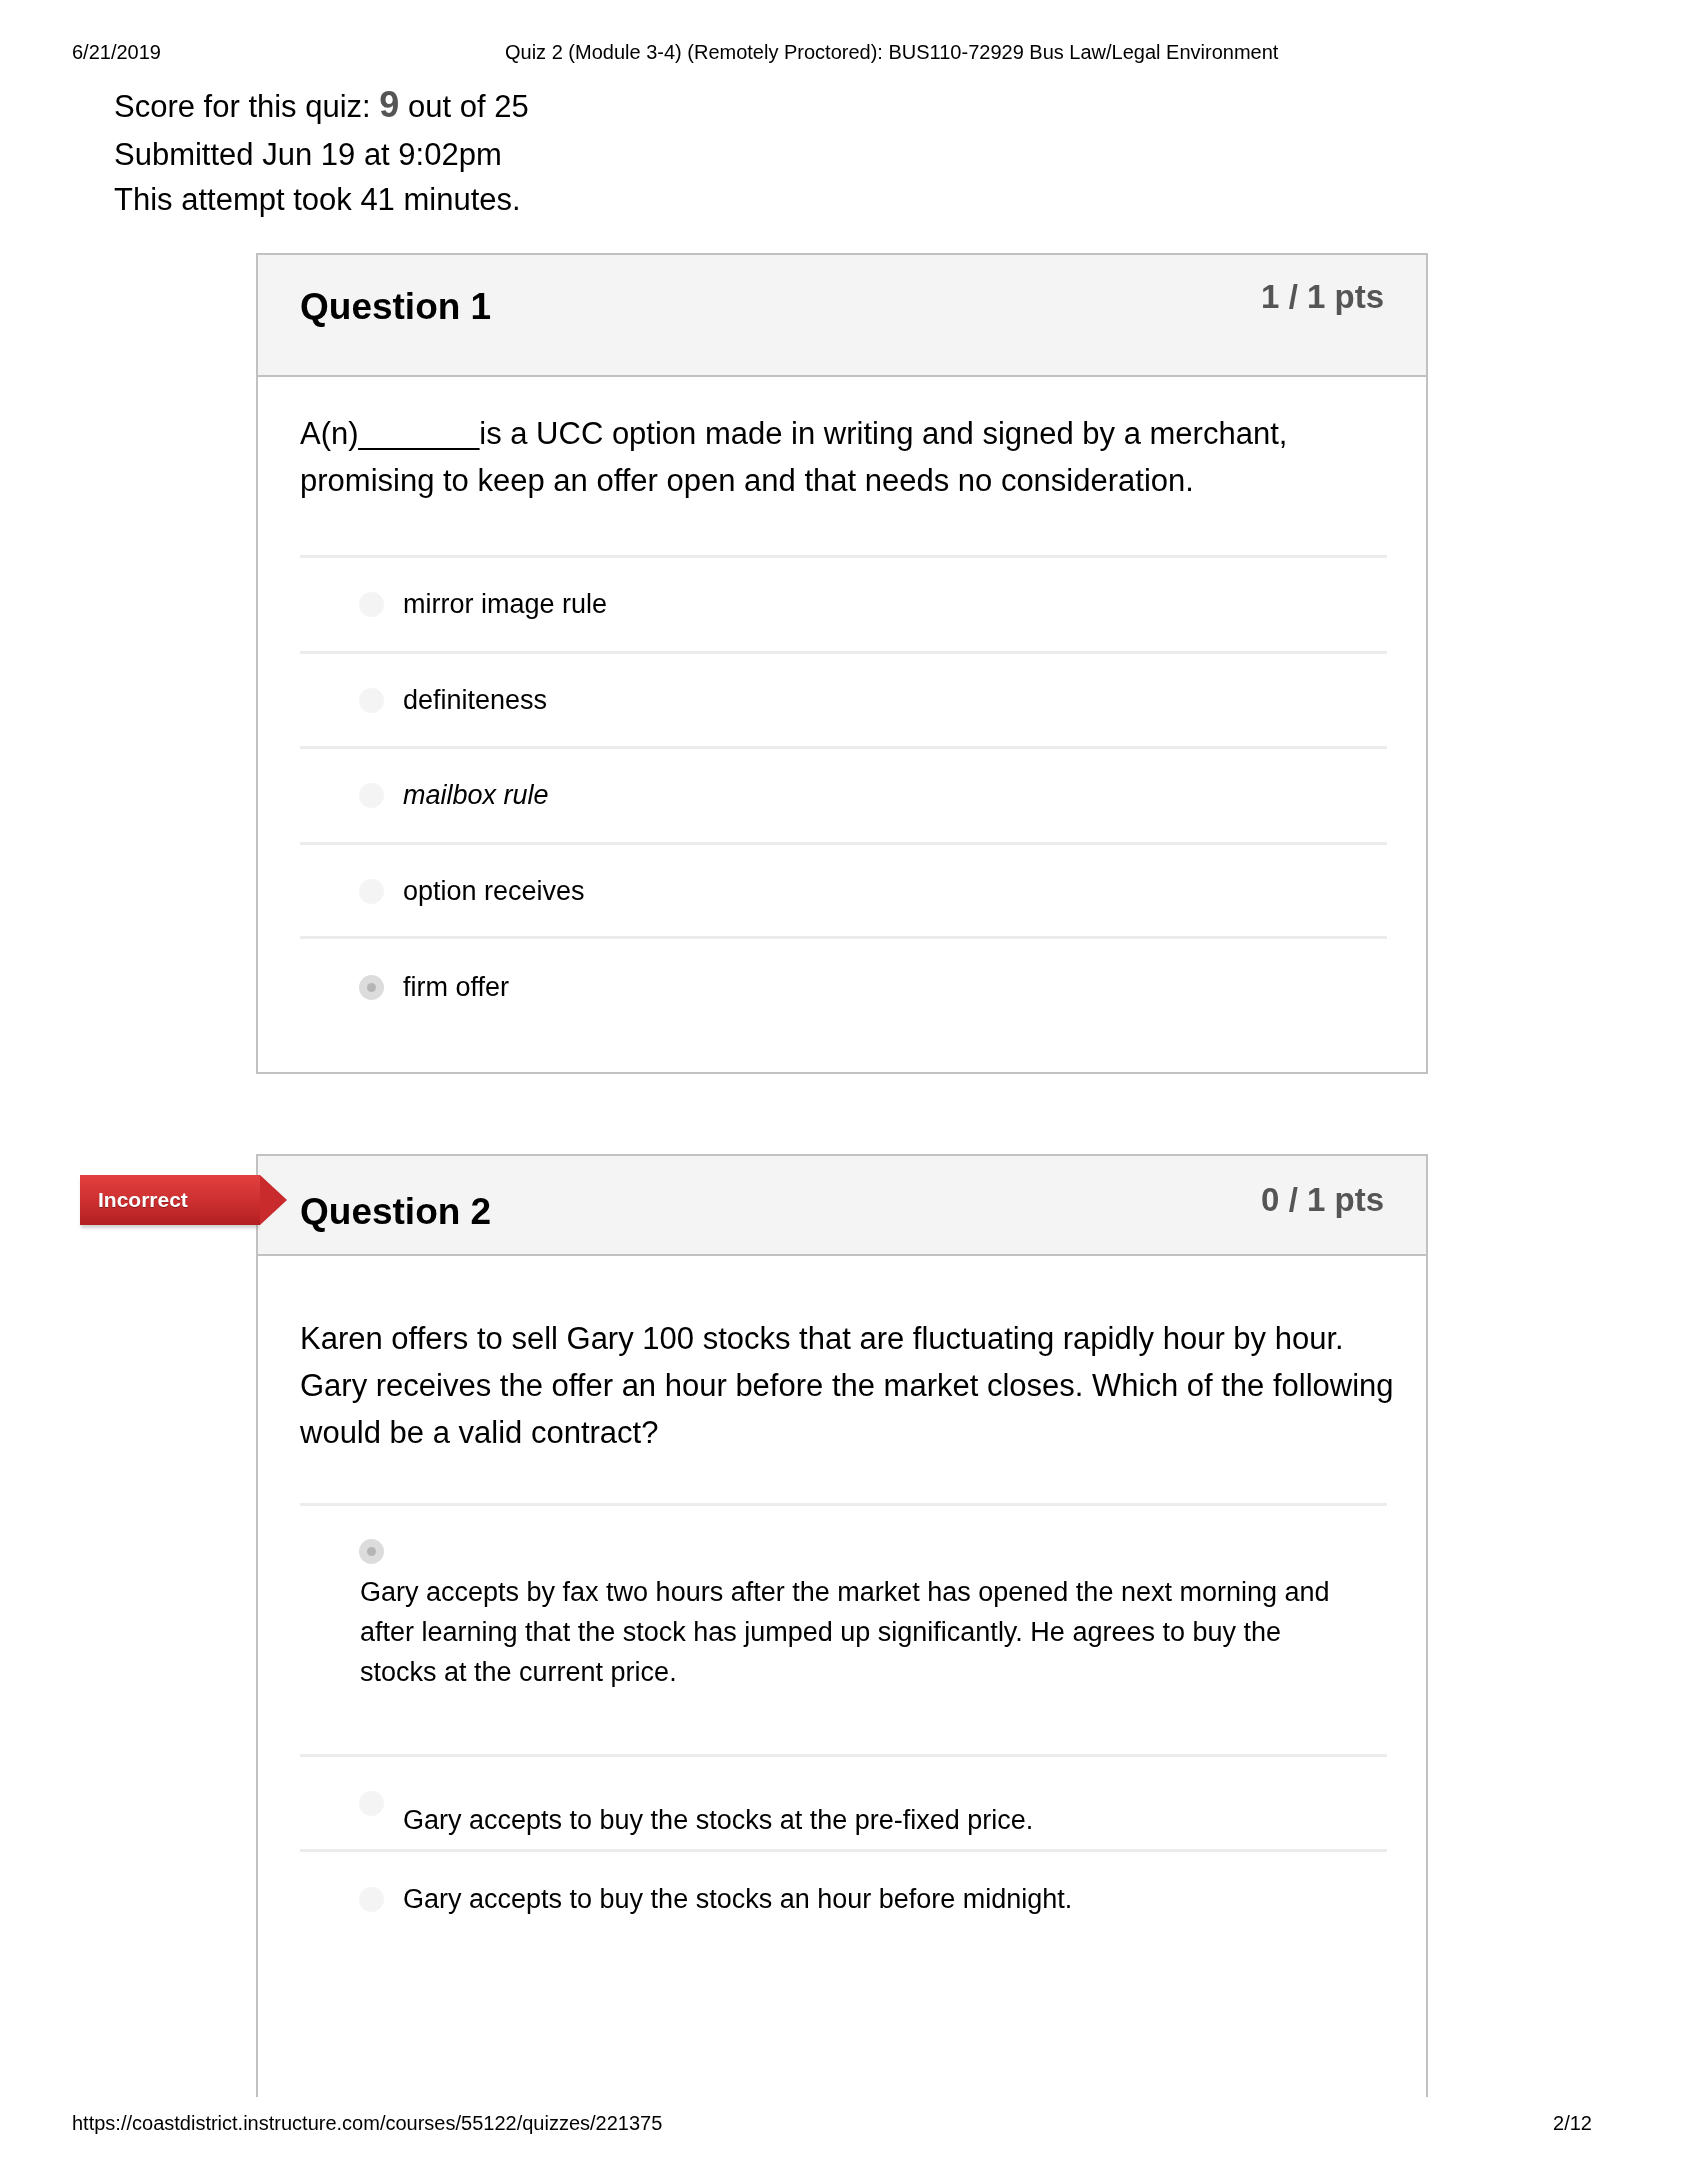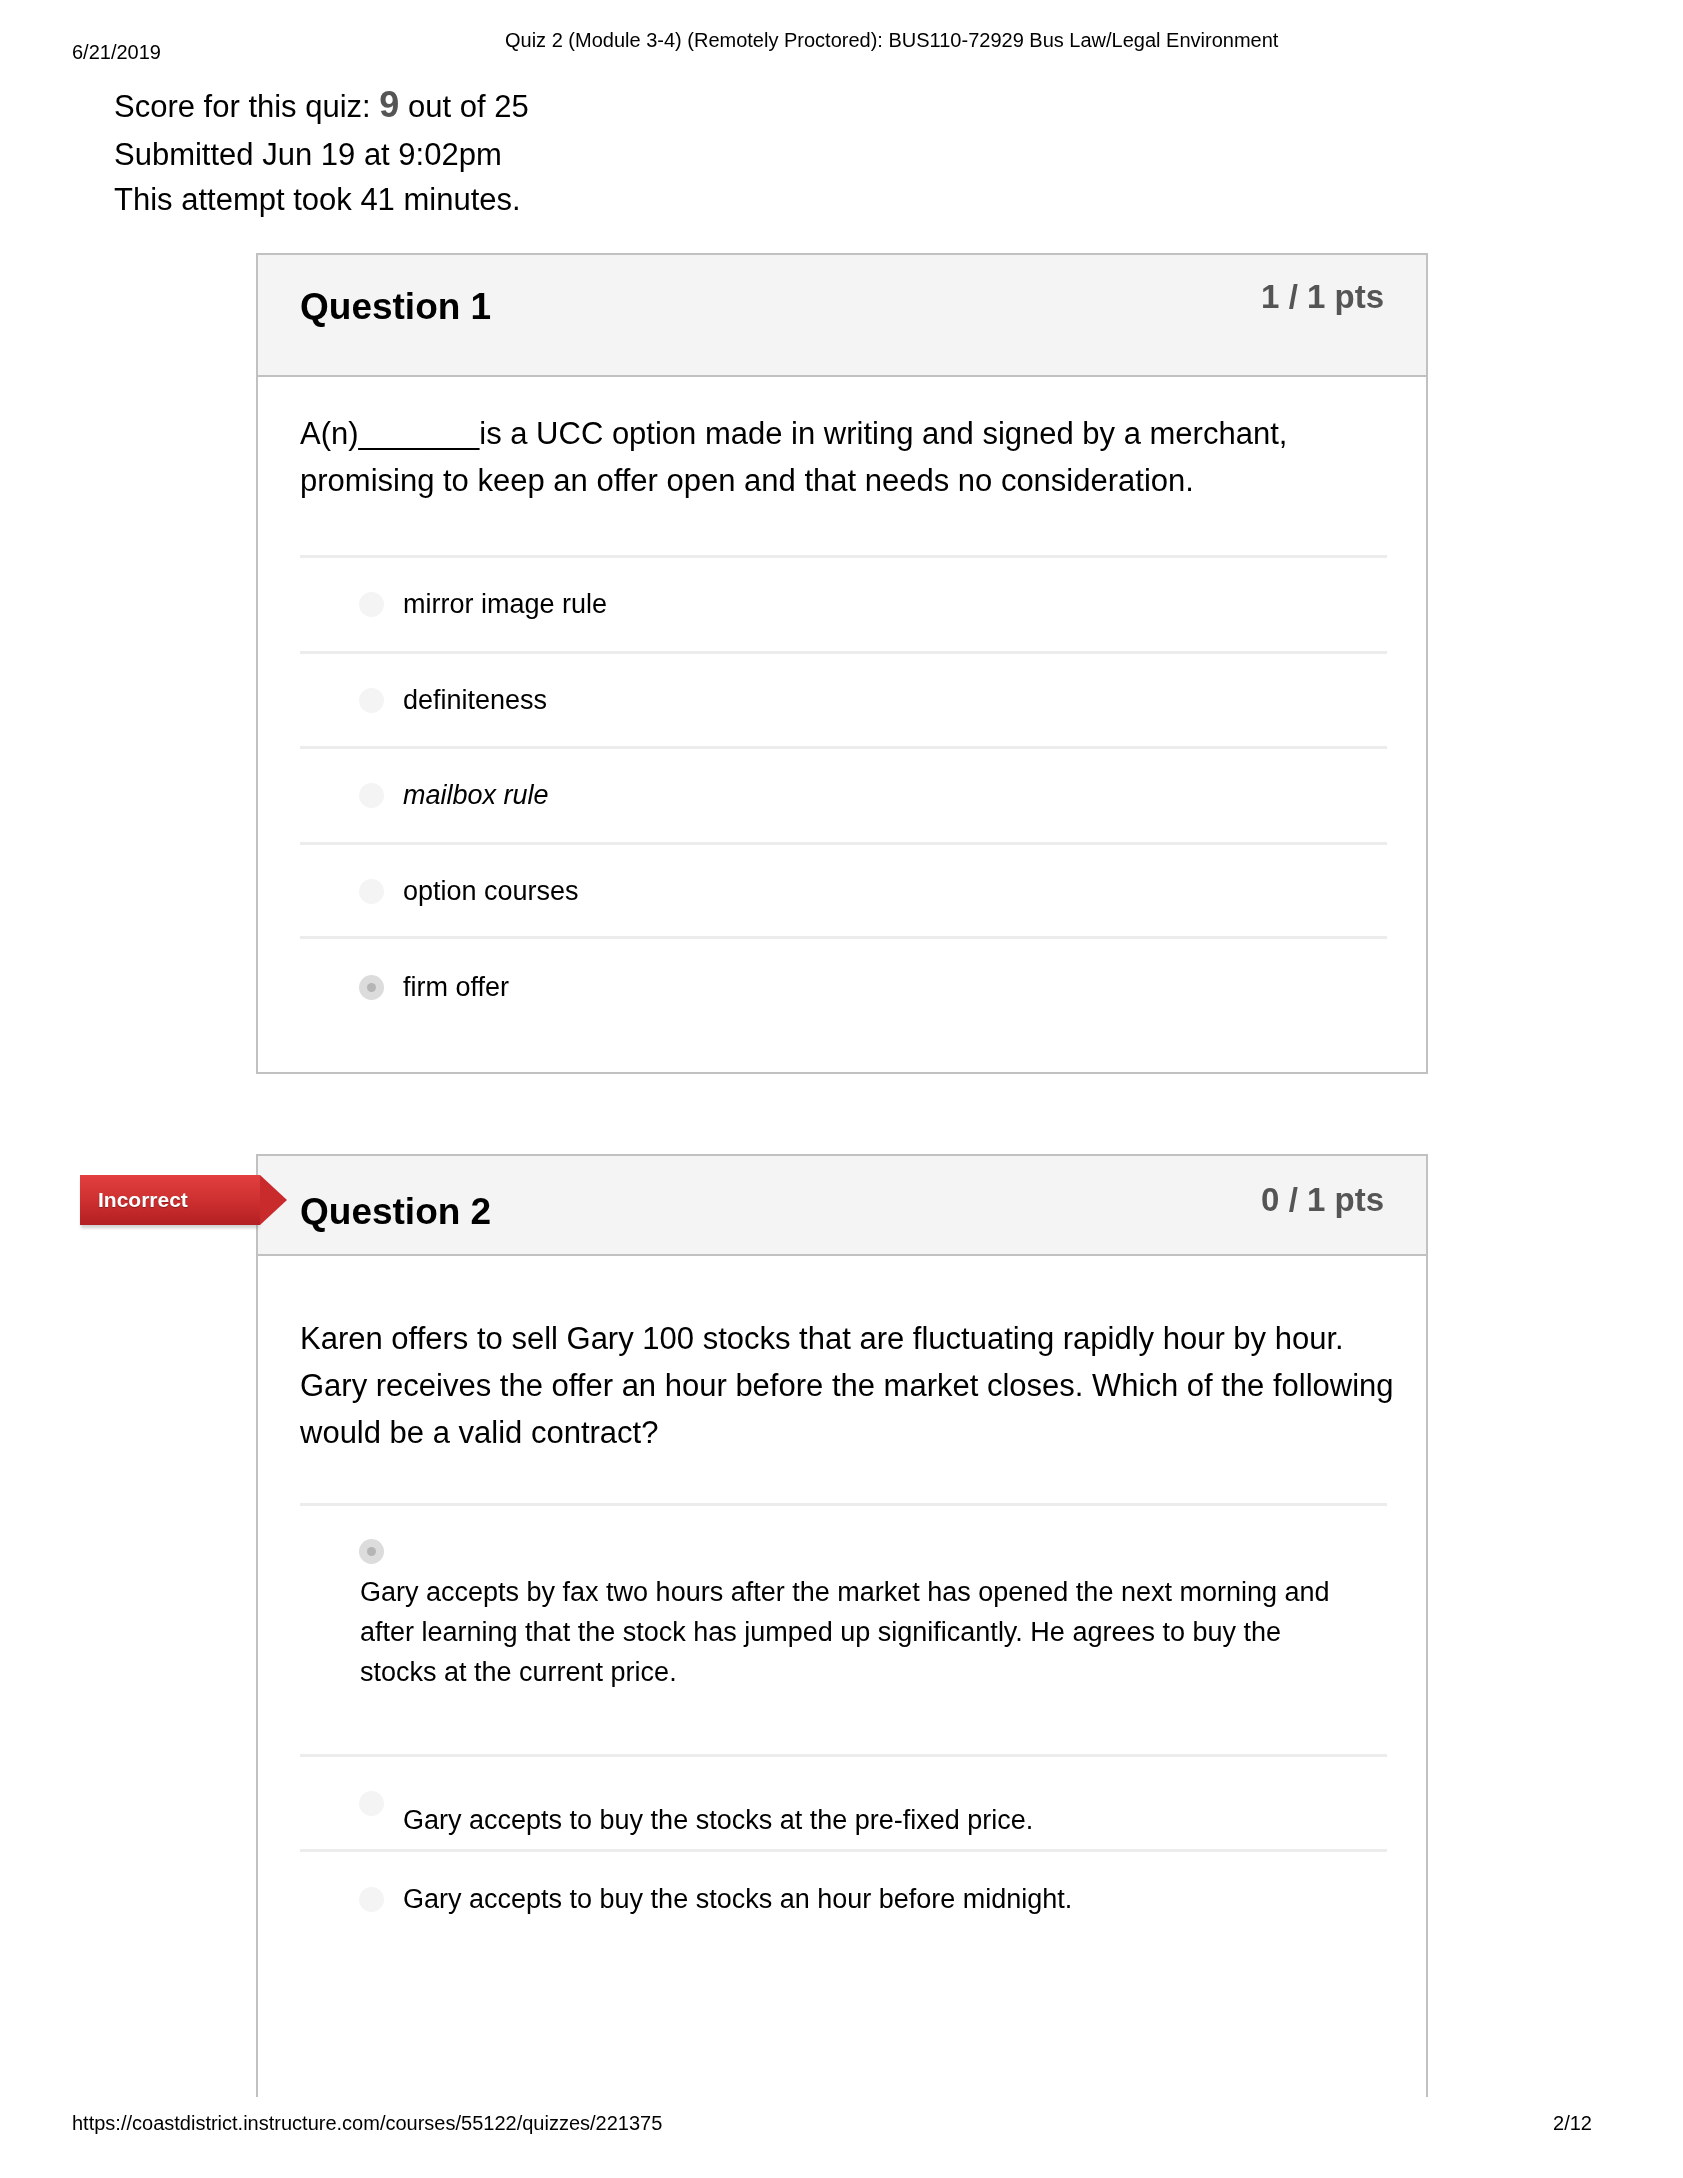--- a/index.html
+++ b/index.html
@@ -18,21 +18,21 @@
 
     
     .print-date, .print-title, .print-url, .print-page {
       position: absolute;
       font-size: 20px;
       line-height: 24px;
       color: #000;
       white-space: nowrap;
     }
     .print-date { left: 72px; top: 40px; }
-    .print-title { left: 505px; top: 28px; }
+    .print-title { left: 505px; top: 40px; }
     .print-url { left: 72px; top: 2111px; }
     .print-page { right: 91px; top: 2111px; }
 
     
     .summary-line {
       position: absolute;
       left: 114px;
       font-size: 31px;
       line-height: 40px;
       white-space: nowrap;
@@ -203,21 +203,21 @@
 
   <div class="divider" style="top:491px;"></div>
   <div class="option" style="top:494px;font-style:italic;">
     <span class="radio" style="top:34px;"></span>
     <span class="opt-label" style="top:30px;">mailbox rule</span>
   </div>
 
   <div class="divider" style="top:587px;"></div>
   <div class="option" style="top:590px;">
     <span class="radio" style="top:34px;"></span>
-    <span class="opt-label" style="top:30px;">option courses</span>
+    <span class="opt-label" style="top:30px;">option receives</span>
   </div>
 
   <div class="divider" style="top:681px;"></div>
   <div class="option" style="top:684px;">
     <span class="radio selected" style="top:36px;"></span>
     <span class="opt-label" style="top:32px;">firm offer</span>
   </div>
 </div>
 
 <div class="card" style="top:1154px; height:943px; border-bottom:none;">

